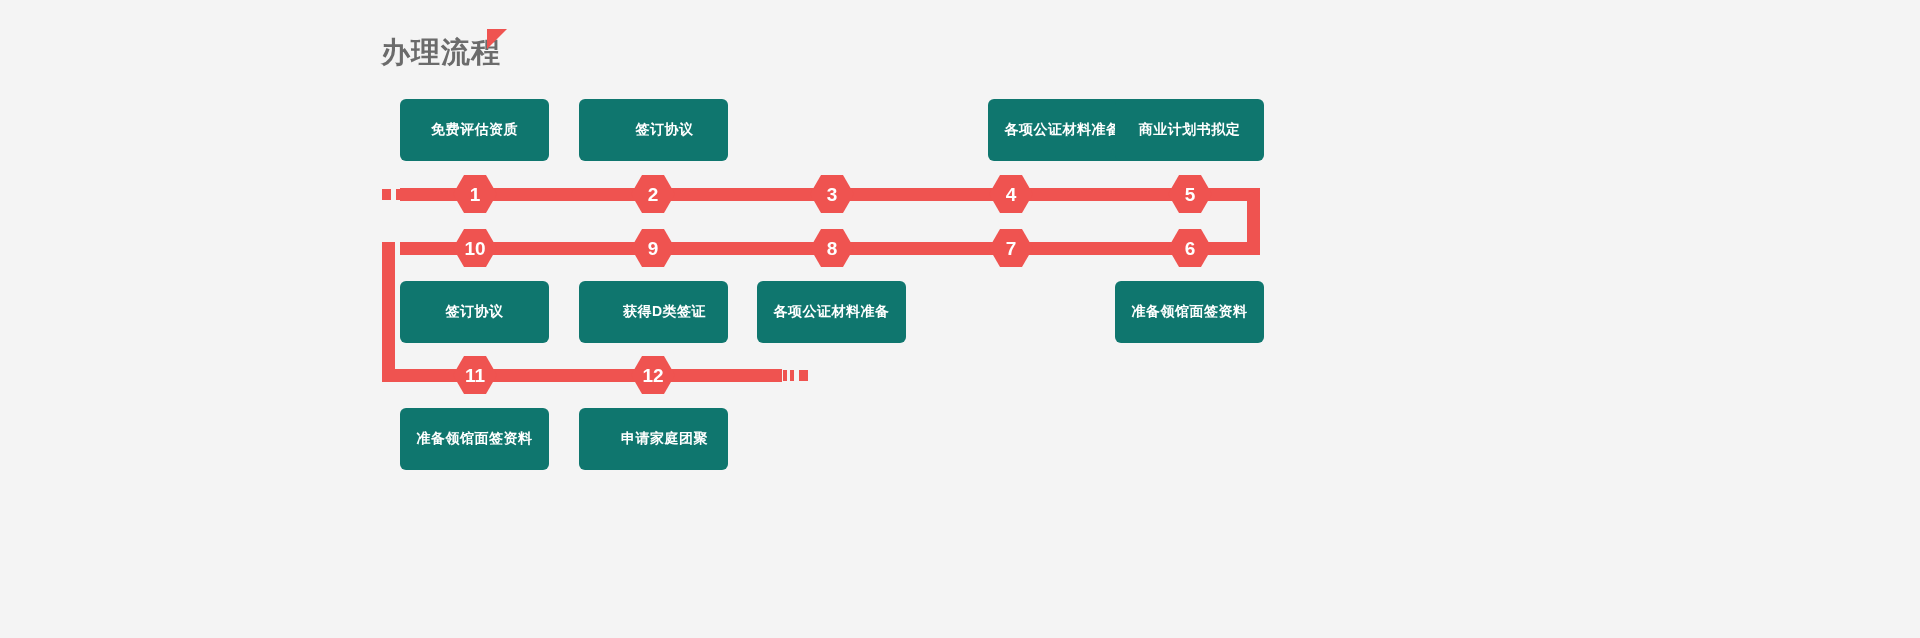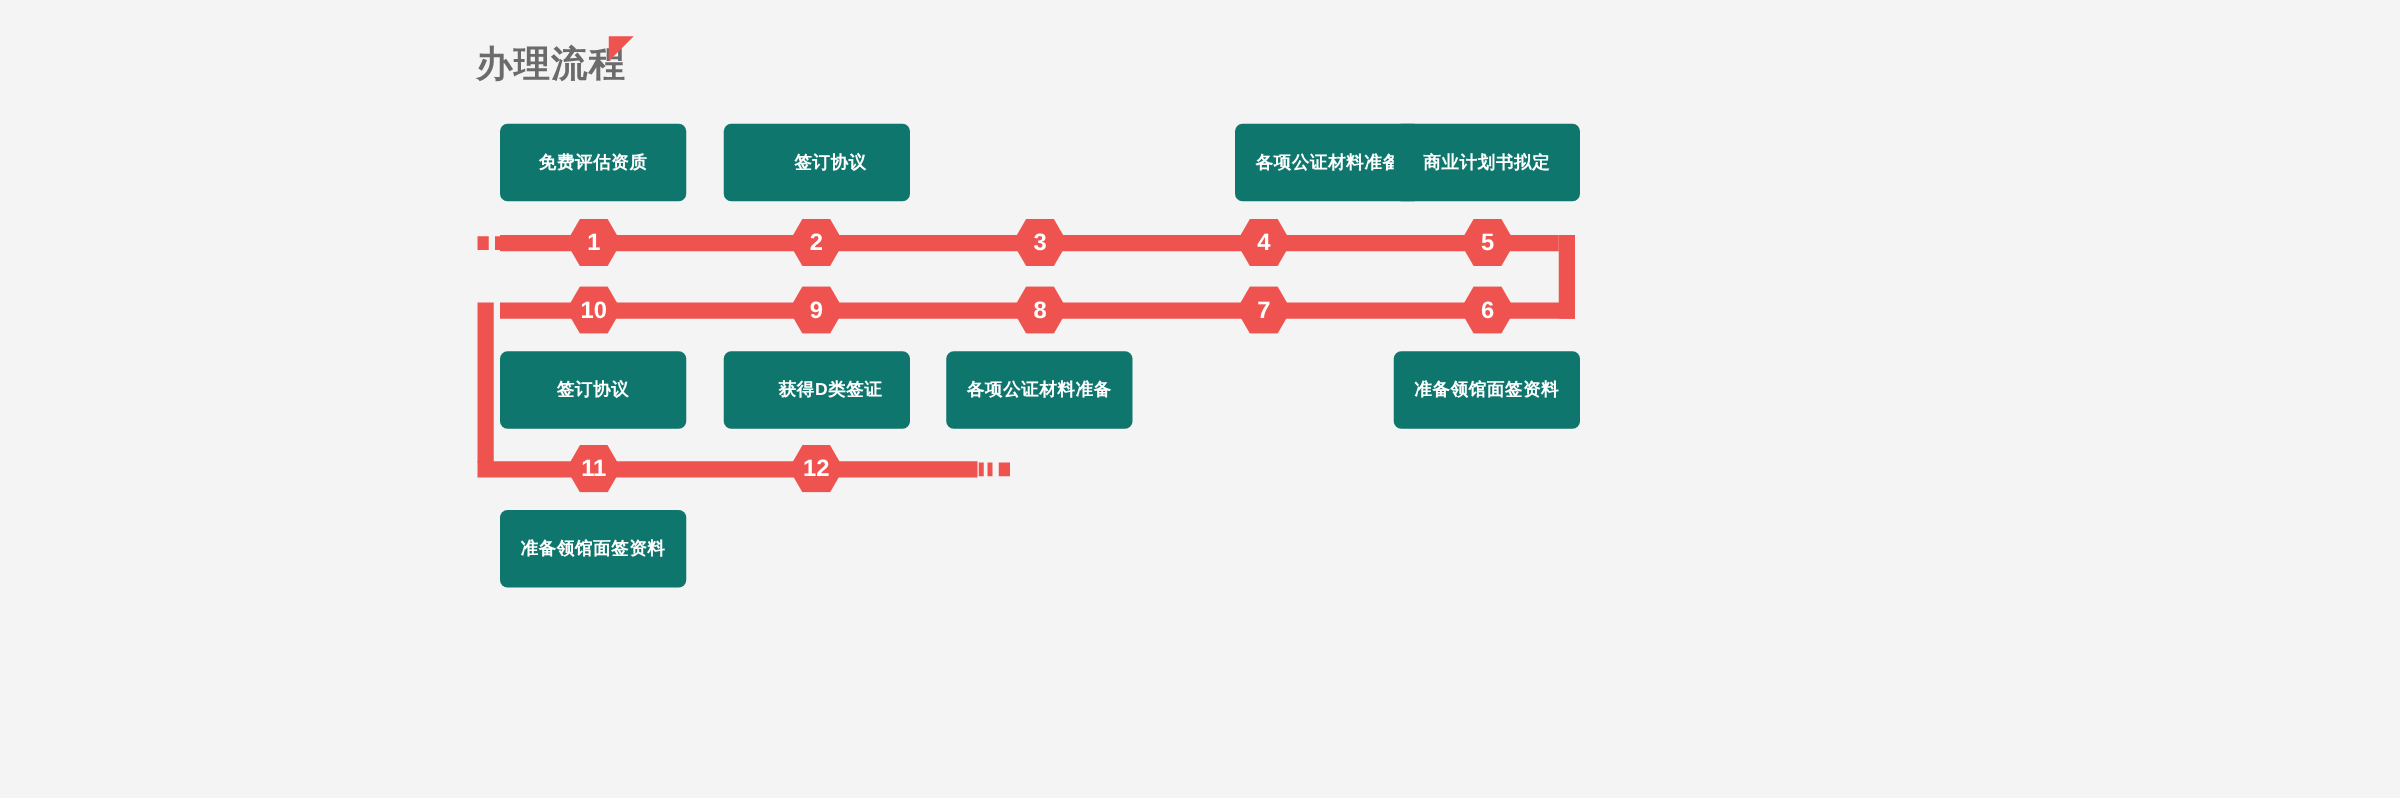--- a/index.html
+++ b/index.html
@@ -135,14 +135,15 @@
 
   <div class="box r2 c1">签订协议</div>
   <div class="box r2 c2">获得D类签证</div>
   <div class="box r2 c3">各项公证材料准备</div>
   <div class="box r2 c5">准备领馆面签资料</div>
 
   <div class="hex row-c hx1">11</div>
   <div class="hex row-c hx2">12</div>
 
   <div class="box r3 c1">准备领馆面签资料</div>
+  <div class="box r3 c2">申请家庭团聚</div>
 
 </div>
 
 </body></html>

